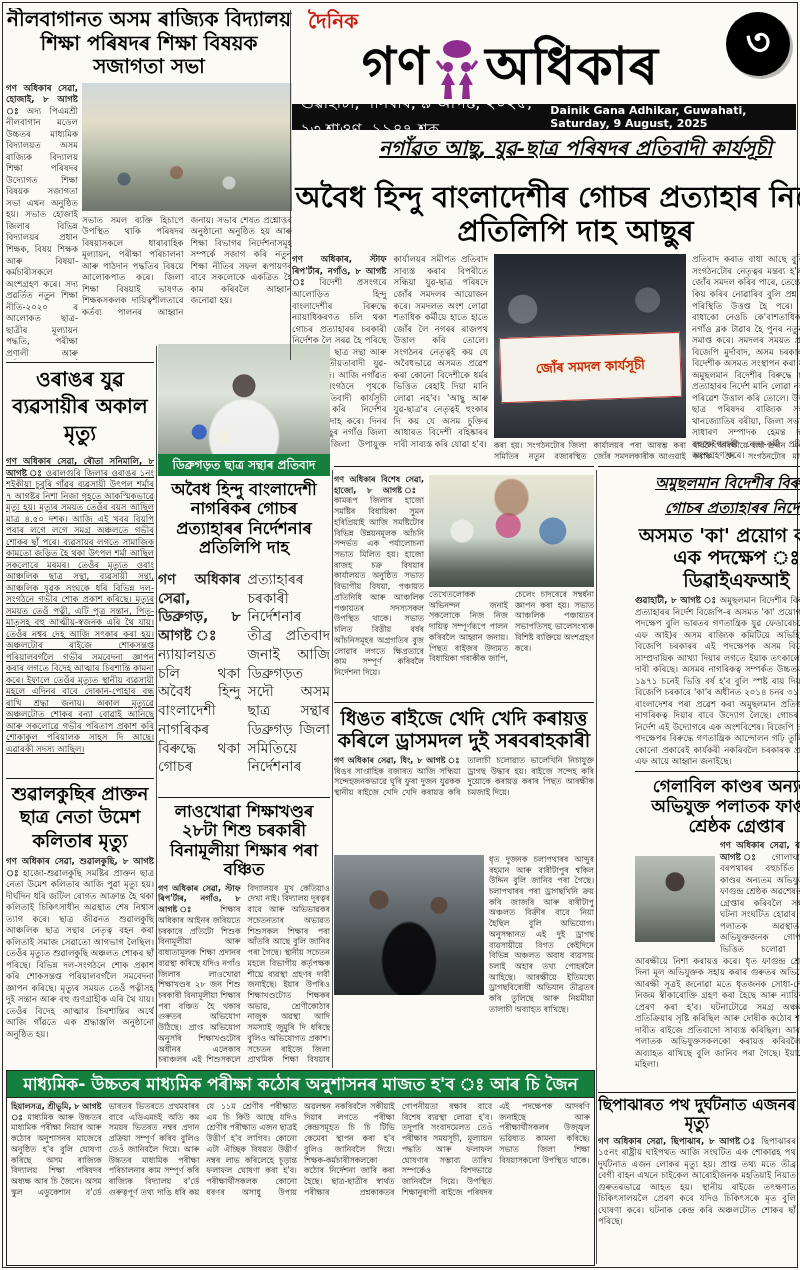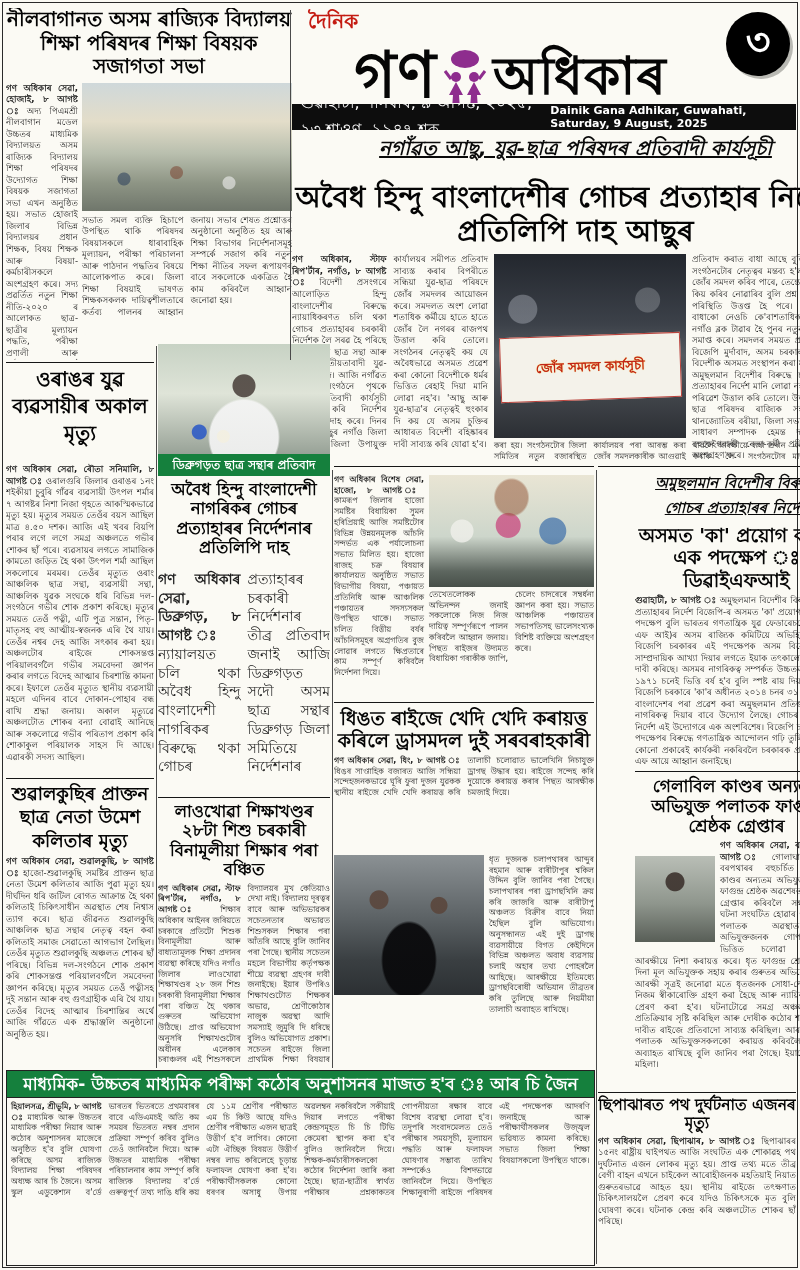--- a/index.html
+++ b/index.html
@@ -68,21 +68,21 @@
       <div style="flex:1;">
         <div class="photo ph-meeting" style="height:128px;"></div>
         <div class="body cols2" style="height:164px;margin-top:4px;">সভাত সমল ব্যক্তি হিচাপে উপস্থিত থাকি পৰিষদৰ বিষয়াসকলে ধাৰাবাহিক মূল্যায়ন, পৰীক্ষা পৰিচালনা আৰু পাঠদান পদ্ধতিৰ বিষয়ে আলোকপাত কৰে। জিলা শিক্ষা বিষয়াই ভাষণত শিক্ষকসকলক দায়িত্বশীলতাৰে কৰ্তব্য পালনৰ আহ্বান জনায়। সভাৰ শেষত প্ৰশ্নোত্তৰ অনুষ্ঠানো অনুষ্ঠিত হয় আৰু শিক্ষা বিভাগৰ নিৰ্দেশনাসমূহ সম্পৰ্কে সজাগ কৰি নতুন শিক্ষা নীতিৰ সফল ৰূপায়ণৰ বাবে সকলোকে একত্ৰিত হৈ কাম কৰিবলৈ আহ্বান জনোৱা হয়।</div>
       </div>
     </div>
   </div>
 
   <div class="abs" style="left:292px;top:4px;width:504px;height:99px;">
     <div style="position:absolute;left:16px;top:2px;font-size:20px;font-weight:bold;color:#c41b12;">দৈনিক</div>
     <div style="position:absolute;left:6px;top:22px;width:425px;display:flex;align-items:center;justify-content:center;gap:6px;">
-      <span class="masthead-big" style="font-size:64px;">গণ</span>
+      <span class="masthead-big" style="font-size:52px;">গণ</span>
       <svg width="44" height="62" viewBox="0 0 44 62">
         <ellipse cx="22" cy="10" rx="14" ry="9" fill="#8e2d8e"></ellipse>
         <circle cx="13" cy="28" r="5" fill="#8e2d8e"></circle>
         <circle cx="31" cy="28" r="5" fill="#8e2d8e"></circle>
         <path d="M13 33 L6 46 L10 46 L9 60 L17 60 L16 46 L20 46 Z" fill="#8e2d8e"></path>
         <path d="M31 33 L24 46 L28 46 L27 60 L35 60 L34 46 L38 46 Z" fill="#8e2d8e"></path>
         <path d="M8 30 L2 22 M36 30 L42 22" stroke="#8e2d8e" stroke-width="3"></path>
       </svg>
       <span class="masthead-big" style="font-size:52px;">অধিকাৰ</span>
     </div>
@@ -111,21 +111,21 @@
           </div>
         </div>
         <div class="body cols2" style="height:30px;margin-top:3px;font-size:8px;">কৰা হয়। সংগঠনটোৰ জিলা সমিতিৰ নতুন বজাৰস্থিত কাৰ্যালয়ৰ পৰা আৰম্ভ কৰা জোঁৰ সমদলকাৰীক আগুৱাই যাবলৈ আৰক্ষীয়ে বাধা প্ৰদান কৰাক লৈ সংগঠনটোৰ একাংশ নেতৃত্ব আৰু আৰক্ষীৰ মাজত কিছু সময় বাক-বিতণ্ডাৰ সৃষ্টি হয়। আৰক্ষীয়ে জুই লৈ</div>
       </div>
       <div class="body" style="flex:1;height:218px;">প্ৰতিবাদ কৰাত বাধা আছে বুলি কোৱাৰ পিছত সংগঠনটোৰ নেতৃত্বৰ মন্তব্য হ'ল যদি বিজেপিয়ে জোঁৰ সমদল কৰিব পাৰে, তেন্তে যুৱ-ছাত্ৰ পৰিষদে কিয় কৰিব নোৱাৰিব বুলি প্ৰশ্ন অৱতাৰণা কৰাত পৰিস্থিতি উত্তপ্ত হৈ পৰে। পিছত আৰক্ষীৰ বাধাকো নেওচি কে'বাশতাধিক প্ৰতিবাদকাৰীয়ে নগাঁও ব্লক টাৱাৰ হৈ পুনৰ নতুন বজাৰত সমদল সমাপ্ত কৰে। সমদলৰ সময়ত প্ৰতিবাদকাৰীসকলে বিজেপি মুৰ্দাবাদ, অসম চৰকাৰ হায় হায়, হিন্দু বিদেশীক অসমত সংস্থাপন কৰা মানি লোৱা নহ'ব, অমুছলমান বিদেশীৰ বিৰুদ্ধে চলি থকা গোচৰ প্ৰত্যাহাৰৰ নিৰ্দেশ মানি লোৱা নহ'ব আদি ধ্বনি দি পৰিৱেশ উত্তাল কৰি তোলে। উক্ত কাৰ্যসূচীত যুৱ-ছাত্ৰ পৰিষদৰ ৰাজ্যিক সহকাৰী সম্পাদক থানজ্যোতিষ বৰীয়া, জিলা সভাপতি প্ৰৱাল শৰ্মা, সাধাৰণ সম্পাদক হেমন্ত দাসসহ সংগঠনৰ বহুকেইগৰাকী নেতা-কৰ্মী প্ৰতিবাদী কাৰ্যসূচীত অংশগ্ৰহণ কৰে।</div>
     </div>
   </div>
 
   <div class="abs topline" style="left:6px;top:362px;width:148px;height:414px;padding-top:3px;">
     <div class="hl" style="font-size:20px;line-height:1.35;">ওৰাঙৰ যুৱ ব্যৱসায়ীৰ অকাল মৃত্যু</div>
-    <div class="body" style="margin-top:17px;height:300px;">
+    <div class="body" style="margin-top:9px;height:300px;text-decoration:underline;">
       <span class="byline">গণ অধিকাৰ সেৱা, ৰৌতা সনিমালি, ৮ আগষ্ট ঃ</span>
       <span>ওৰালগুৰি জিলাৰ ওৰাঙৰ ১নং শইকীয়া চুবুৰি গাঁৱৰ ব্যৱসায়ী উৎপল শৰ্মাৰ ৭ আগষ্টৰ নিশা নিজা গৃহতে আকস্মিকভাৱে মৃত্যু হয়। মৃত্যুৰ সময়ত তেওঁৰ বয়স আছিল মাত্ৰ ৪.৫০ দশক। আজি এই খবৰ বিয়পি পৰাৰ লগে লগে সমগ্ৰ অঞ্চলতে গভীৰ শোকৰ ছাঁ পৰে। ব্যৱসায়ৰ লগতে সামাজিক কামতো জড়িত হৈ থকা উৎপল শৰ্মা আছিল সকলোৰে মৰমৰ। তেওঁৰ মৃত্যুত ওৰাং আঞ্চলিক ছাত্ৰ সন্থা, ব্যৱসায়ী সন্থা, আঞ্চলিক যুৱক সংঘকে ধৰি বিভিন্ন দল-সংগঠনে গভীৰ শোক প্ৰকাশ কৰিছে। মৃত্যুৰ সময়ত তেওঁ পত্নী, এটি পুত্ৰ সন্তান, পিতৃ-মাতৃসহ বহু আত্মীয়-স্বজনক এৰি থৈ যায়। তেওঁৰ নশ্বৰ দেহ আজি সৎকাৰ কৰা হয়। অঞ্চলটোৰ ৰাইজে শোকসন্তপ্ত পৰিয়ালবৰ্গলৈ গভীৰ সমবেদনা জ্ঞাপন কৰাৰ লগতে বিদেহ আত্মাৰ চিৰশান্তি কামনা কৰে। ইফালে তেওঁৰ মৃত্যুত স্থানীয় ব্যৱসায়ী মহলে এদিনৰ বাবে দোকান-পোহাৰ বন্ধ ৰাখি শ্ৰদ্ধা জনায়। অকাল মৃত্যুৱে অঞ্চলটোত শোকৰ বন্যা বোৱাই আনিছে আৰু সকলোৱে গভীৰ পৰিতাপ প্ৰকাশ কৰি শোকাকুল পৰিয়ালক সাহস দি আছে। এৱাৰকী সদস্য আছিল।</span>
     </div>
   </div>
 
   <div class="abs topline" style="left:6px;top:778px;width:148px;height:292px;padding-top:3px;">
     <div class="hl" style="font-size:18px;line-height:1.3;">শুৱালকুছিৰ প্ৰাক্তন ছাত্ৰ নেতা উমেশ কলিতাৰ মৃত্যু</div>
     <div class="body" style="margin-top:4px;height:210px;">
       <span class="byline">গণ অধিকাৰ সেৱা, শুৱালকুছি, ৮ আগষ্ট ঃ</span>
       <span>হাজো-শুৱালকুছি সমষ্টিৰ প্ৰাক্তন ছাত্ৰ নেতা উমেশ কলিতাৰ আজি পুৱা মৃত্যু হয়। দীৰ্ঘদিন ধৰি জটিল ৰোগত আক্ৰান্ত হৈ থকা কলিতাই চিকিৎসাধীন অৱস্থাত শেষ নিশ্বাস ত্যাগ কৰে। ছাত্ৰ জীৱনত শুৱালকুছি আঞ্চলিক ছাত্ৰ সন্থাৰ নেতৃত্ব বহন কৰা কলিতাই সমাজ সেৱাতো আগভাগ লৈছিল। তেওঁৰ মৃত্যুত শুৱালকুছি অঞ্চলত শোকৰ ছাঁ পৰিছে। বিভিন্ন দল-সংগঠনে শোক প্ৰকাশ কৰি শোকসন্তপ্ত পৰিয়ালবৰ্গলৈ সমবেদনা জ্ঞাপন কৰিছে। মৃত্যুৰ সময়ত তেওঁ পত্নীসহ দুই সন্তান আৰু বহু গুণগ্ৰাহীক এৰি থৈ যায়। তেওঁৰ বিদেহ আত্মাৰ চিৰশান্তিৰ অৰ্থে আজি গাঁৱতে এক শ্ৰদ্ধাঞ্জলি অনুষ্ঠানো অনুষ্ঠিত হয়।</span>

